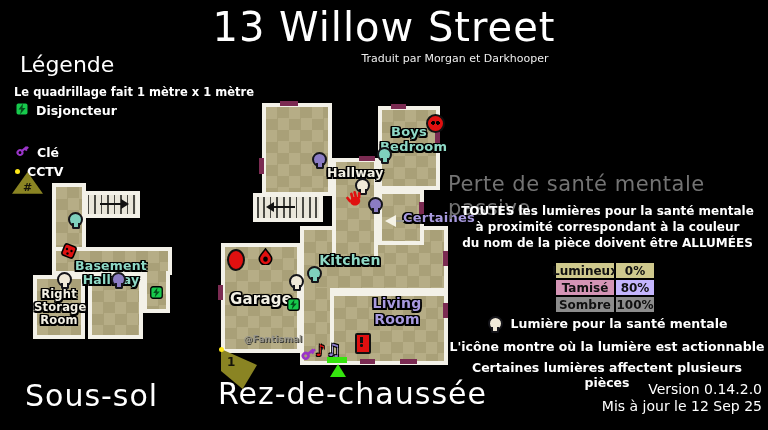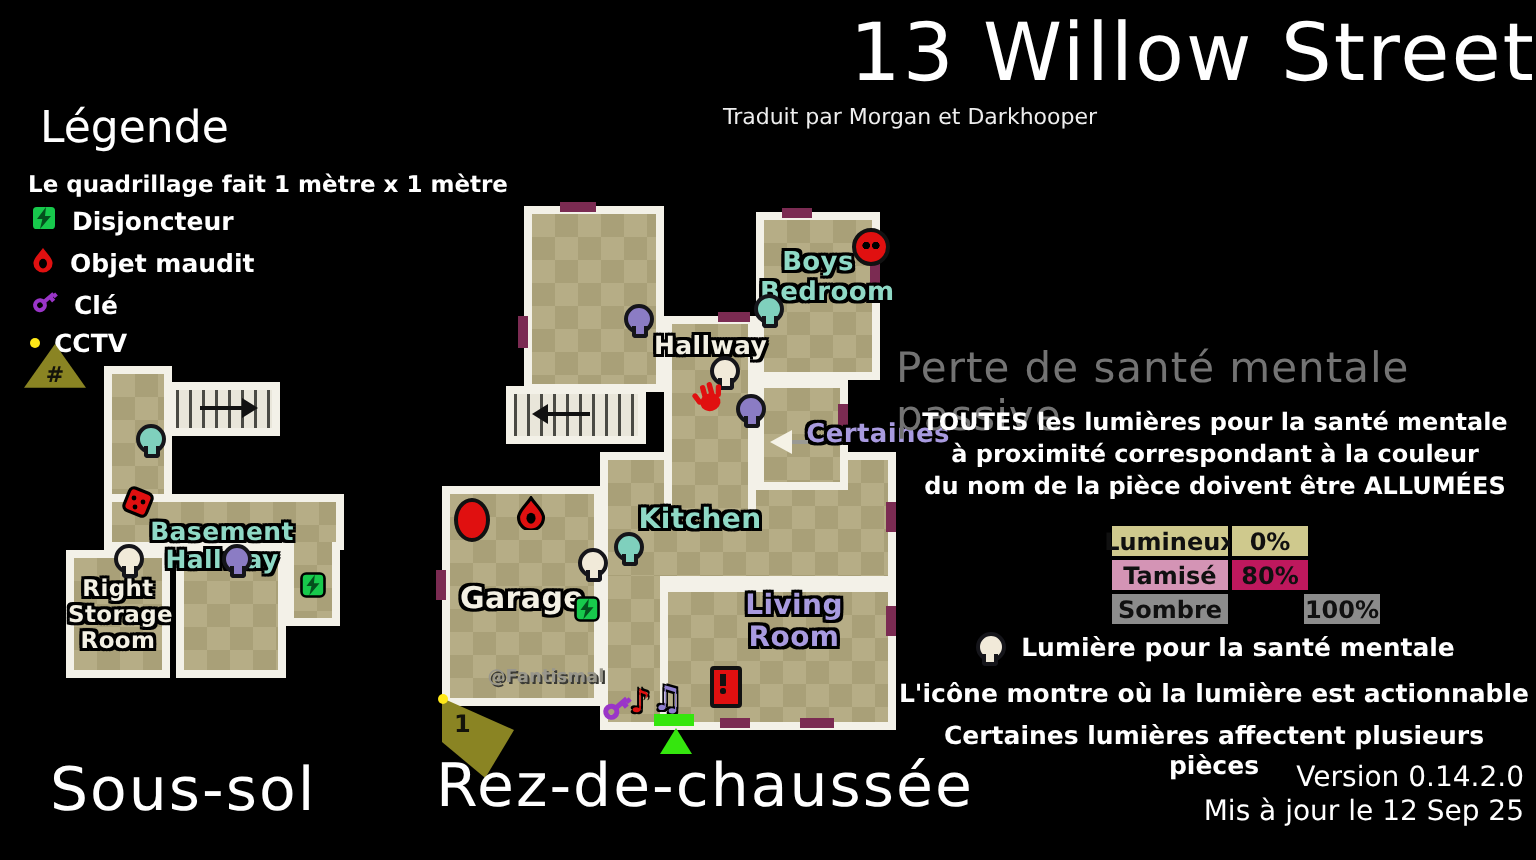--- a/index.html
+++ b/index.html
@@ -1,21 +1,21 @@
 <!DOCTYPE html>
 <html><head>
 <meta charset="utf-8">
 <style>
   html,body{margin:0;padding:0;background:#000;}
   .page{position:relative;width:768px;height:430px;background:#000;overflow:hidden;
         font-family:"DejaVu Sans",sans-serif;color:#fff;}
   .abs{position:absolute;box-sizing:border-box;}
 
   
-  .title{top:4px;left:0;width:768px;text-align:right;font-size:40px;font-weight:normal;
+  .title{top:4px;left:0;width:768px;text-align:center;font-size:40px;font-weight:normal;
          letter-spacing:1px;color:#fff;}
   .subtitle{top:52px;left:345px;width:220px;text-align:center;font-size:11px;color:#eee;}
   .floor-label{font-size:30px;color:#fff;letter-spacing:1px;}
   .panel-heading{font-size:21px;color:#737373;text-align:left;letter-spacing:0.5px;}
 
   
   .legend-h{left:20px;top:52px;font-size:22px;}
   .legend-note{left:14px;top:85px;font-size:11.5px;font-weight:bold;}
   .lrow{left:15px;height:18px;display:flex;align-items:center;gap:7px;}
   .llabel{font-size:12.5px;font-weight:bold;white-space:nowrap;}
@@ -95,27 +95,20 @@
   <div class="abs legend-h">Légende</div>
   <div class="abs legend-note">Le quadrillage fait 1 mètre x 1 mètre</div>
 
   <div class="abs lrow" style="top:101px">
     <span><svg width="14" height="14" viewBox="0 0 14 14">
           <rect x="0.8" y="0.8" width="12.4" height="12.4" rx="2.5" fill="#17c94c" stroke="#000" stroke-width="1.4"></rect>
           <polygon points="8,1.5 3.5,7.5 6.2,7.5 5,12.5 10.5,6 7.5,6" fill="#04501d"></polygon>
         </svg></span>
     <span class="llabel">Disjoncteur</span>
   </div>
-  <div class="abs lrow" style="top:122px">
-    <span><svg width="13" height="15" viewBox="0 0 13 15">
-          <path d="M6.5 0.8 C4.5 4 1 6.5 1 9.5 a5.5 5.5 0 0 0 11 0 C12 6.5 8.5 4 6.5 0.8 Z" fill="#e01010" stroke="#000" stroke-width="1.4"></path>
-          <ellipse cx="6.5" cy="9.8" rx="2" ry="2.4" fill="#000"></ellipse>
-        </svg></span>
-    <span class="llabel">Objet maudit</span>
-  </div>
   <div class="abs lrow" style="top:143px">
     <span><svg width="15" height="15" viewBox="0 0 16 16">
           <g stroke="#9a35c8" stroke-width="2.2" fill="none" transform="rotate(-40 8 8)">
             <circle cx="4.5" cy="8" r="2.6"></circle>
             <path d="M7 8 h7 M11.5 8 v3 M14 8 v2.2"></path>
           </g>
         </svg></span>
     <span class="llabel">Clé</span>
   </div>
   <div class="abs lrow" style="top:162px">
@@ -241,25 +234,25 @@
   <div class="note-line" style="top:220px">à proximité correspondant à la couleur</div>
   <div class="note-line" style="top:236px">du nom de la pièce doivent être ALLUMÉES</div>
 
   <div class="stable">
     <div class="srow">
       <span class="scell lab" style="background-color: rgb(207, 201, 141);">Lumineux</span>
       <span class="scell val" style="background-color: rgb(207, 201, 141);">0%</span>
     </div>
     <div class="srow">
       <span class="scell lab" style="background-color: rgb(212, 148, 181);">Tamisé</span>
-      <span class="scell val" style="background-color: #be185d;">80%</span>
+      <span class="scell val" style="background-color: #c4b5fd;">80%</span>
     </div>
     <div class="srow">
       <span class="scell lab" style="background-color: rgb(140, 140, 140);">Sombre</span>
-      <span class="scell val" style="background-color: rgb(140, 140, 140); margin-left: 36px;">100%</span>
+      <span class="scell val" style="background-color: rgb(140, 140, 140);">100%</span>
     </div>
   </div>
 
   <div class="abs" style="left:455px;top:316px;width:305px;display:flex;align-items:center;justify-content:center;gap:8px">
     <span class="bulb white" style="position:relative;display:inline-block"></span>
     <span style="font-size:12.5px;font-weight:bold">Lumière pour la santé mentale</span>
   </div>
   <div class="panel-note" style="top:339px">L'icône montre où la lumière est actionnable</div>
   <div class="panel-note" style="top:360px">Certaines lumières affectent plusieurs pièces</div>
 

